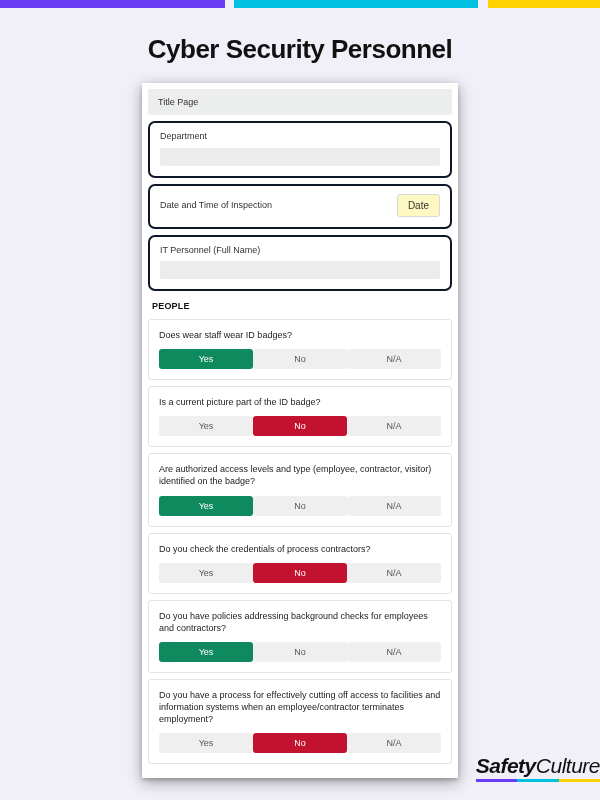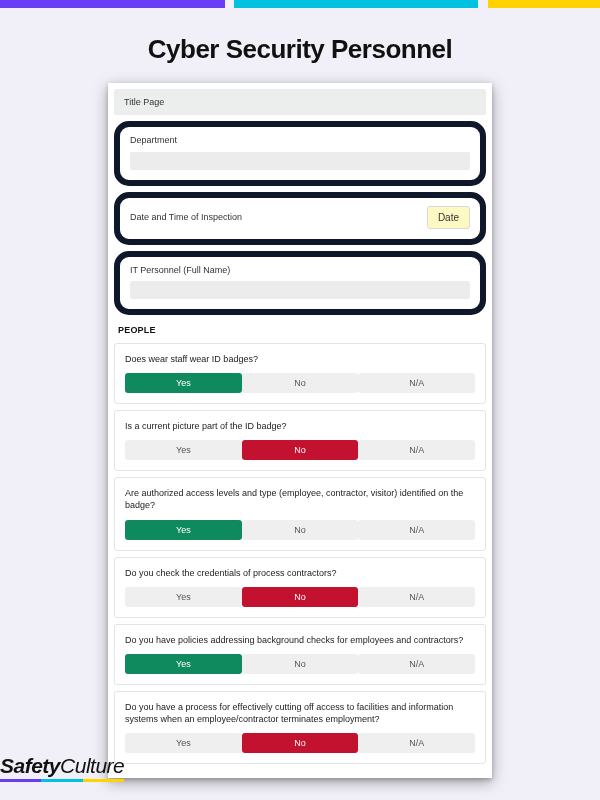--- a/index.html
+++ b/index.html
@@ -21,39 +21,39 @@
   h1.title {
     text-align: center;
     font-size: 26px;
     font-weight: 800;
     color: #111;
     margin: 26px 0 18px;
     letter-spacing: -0.5px;
   }
 
   .panel {
-    width: 384px;
+    width: 316px;
     margin: 0 auto;
     background: #fff;
     box-shadow: 0 4px 14px rgba(0,0,0,0.35), 0 2px 4px rgba(0,0,0,0.2);
     padding: 6px 6px 8px;
   }
 
   .section-header {
     background: #eceded;
     color: #333;
     font-size: 9px;
     padding: 8px 10px;
     border-radius: 2px;
     margin-bottom: 6px;
   }
 
   .card {
-    border: 6px solid #0f172a;
-    border-radius: 15px;
+    border: 2px solid #0f172a;
+    border-radius: 7px;
     padding: 8px 10px 10px;
     margin-bottom: 6px;
   }
   .card-inline {
     display: flex; align-items: center; justify-content: space-between;
   }
   .field-label {
     font-size: 9px;
     color: #333;
     margin-bottom: 6px;
@@ -110,21 +110,21 @@
     cursor: pointer;
     border: none;
   }
   .choice.sel-yes { background: #0f8a5f; color: #fff; }
   .choice.sel-no  { background: #c3122f; color: #fff; }
 
   .footer-logo {
     position: absolute;
     left: 0; right: 0;
     bottom: 22px;
-    text-align: left;
+    text-align: right;
   }
   .logo-wrap {
     display: inline-block;
     position: relative;
     font-size: 21px;
     font-weight: 800;
     letter-spacing: -0.5px;
     color: #111;
     font-style: italic;
   }

